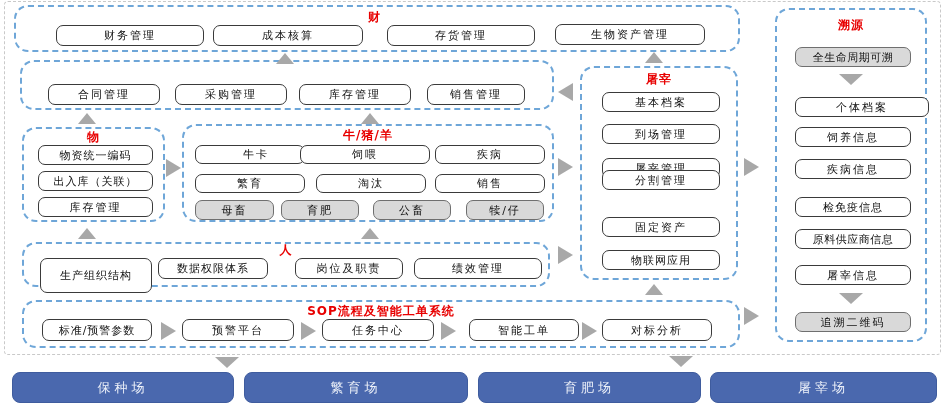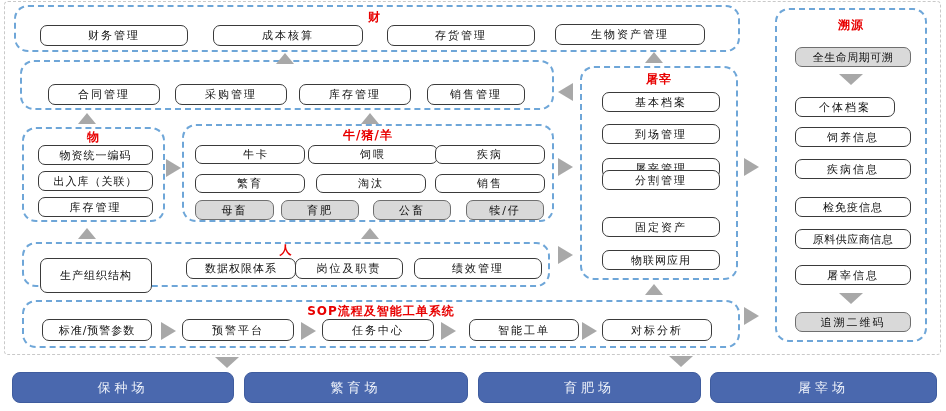--- a/index.html
+++ b/index.html
@@ -30,21 +30,21 @@
 </style>
 </head>
 <body>
 
 <div id="canvas">
 
   <div class="outer"></div>
 
   <div class="sec" style="left:14px;top:5px;width:726px;height:47px;">
     <span class="sec-title" style="left:352px;top:2px;">财</span>
-    <div class="box" style="left:24px;top:18px;width:148px;height:21px;">财务管理</div>
+    <div class="box" style="left:40px;top:18px;width:148px;height:21px;">财务管理</div>
     <div class="box" style="left:197px;top:18px;width:150px;height:21px;">成本核算</div>
     <div class="box" style="left:371px;top:18px;width:148px;height:21px;">存货管理</div>
     <div class="box" style="left:539px;top:17px;width:150px;height:21px;">生物资产管理</div>
   </div>
 
   <div class="sec" style="left:20px;top:60px;width:534px;height:50px;">
     <div class="box" style="left:26px;top:22px;width:112px;height:21px;">合同管理</div>
     <div class="box" style="left:153px;top:22px;width:112px;height:21px;">采购管理</div>
     <div class="box" style="left:277px;top:22px;width:112px;height:21px;">库存管理</div>
     <div class="box" style="left:405px;top:22px;width:98px;height:21px;">销售管理</div>
@@ -53,35 +53,35 @@
   <div class="sec" style="left:22px;top:127px;width:143px;height:95px;">
     <span class="sec-title centered" style="top:0px;">物</span>
     <div class="box" style="left:14px;top:16px;width:115px;height:20px;letter-spacing:1px;">物资统一编码</div>
     <div class="box" style="left:14px;top:42px;width:115px;height:20px;letter-spacing:1px;">出入库（关联）</div>
     <div class="box" style="left:14px;top:68px;width:115px;height:20px;">库存管理</div>
   </div>
 
   <div class="sec" style="left:182px;top:124px;width:372px;height:98px;">
     <span class="sec-title centered" style="top:1px;">牛/猪/羊</span>
     <div class="box" style="left:11px;top:19px;width:110px;height:19px;padding-left:12px;">牛卡</div>
-    <div class="box" style="left:124px;top:19px;width:130px;height:19px;">饲喂</div>
+    <div class="box" style="left:116px;top:19px;width:130px;height:19px;">饲喂</div>
     <div class="box" style="left:251px;top:19px;width:110px;height:19px;">疾病</div>
     <div class="box" style="left:11px;top:48px;width:110px;height:19px;">繁育</div>
     <div class="box" style="left:132px;top:48px;width:110px;height:19px;">淘汰</div>
     <div class="box" style="left:251px;top:48px;width:110px;height:19px;">销售</div>
     <div class="box gray" style="left:11px;top:74px;width:79px;height:20px;">母畜</div>
     <div class="box gray" style="left:97px;top:74px;width:78px;height:20px;">育肥</div>
     <div class="box gray" style="left:189px;top:74px;width:78px;height:20px;">公畜</div>
     <div class="box gray" style="left:282px;top:74px;width:78px;height:20px;">犊/仔</div>
   </div>
 
   <div class="sec" style="left:22px;top:242px;width:528px;height:45px;">
     <span class="sec-title centered" style="top:-2px;">人</span>
     <div class="box" style="left:16px;top:14px;width:112px;height:35px;letter-spacing:1px;">生产组织结构</div>
-    <div class="box" style="left:162px;top:14px;width:110px;height:21px;letter-spacing:1px;">数据权限体系</div>
+    <div class="box" style="left:134px;top:14px;width:110px;height:21px;letter-spacing:1px;">数据权限体系</div>
     <div class="box" style="left:271px;top:14px;width:108px;height:21px;">岗位及职责</div>
     <div class="box" style="left:390px;top:14px;width:128px;height:21px;">绩效管理</div>
   </div>
 
   <div class="sec" style="left:22px;top:300px;width:718px;height:48px;">
     <span class="sec-title centered" style="top:1px;">SOP流程及智能工单系统</span>
     <div class="box" style="left:18px;top:17px;width:110px;height:22px;letter-spacing:1px;">标准/预警参数</div>
     <div class="arr arr-right" style="left:137px;top:20px;"></div>
     <div class="box" style="left:158px;top:17px;width:112px;height:22px;">预警平台</div>
     <div class="arr arr-right" style="left:277px;top:20px;"></div>
@@ -99,21 +99,21 @@
     <div class="box" style="left:20px;top:90px;width:118px;height:20px;">屠宰管理</div>
     <div class="box" style="left:20px;top:102px;width:118px;height:20px;">分割管理</div>
     <div class="box" style="left:20px;top:149px;width:118px;height:20px;">固定资产</div>
     <div class="box" style="left:20px;top:182px;width:118px;height:20px;letter-spacing:1px;">物联网应用</div>
   </div>
 
   <div class="sec" style="left:775px;top:8px;width:152px;height:334px;">
     <span class="sec-title centered" style="top:7px;">溯源</span>
     <div class="box gray" style="left:18px;top:37px;width:116px;height:20px;letter-spacing:0.5px;">全生命周期可溯</div>
     <div class="arr arr-down" style="left:62px;top:64px;"></div>
-    <div class="box" style="left:18px;top:87px;width:100px;height:20px;">个体档案</div>
+    <div class="box" style="left:18px;top:87px;width:134px;height:20px;">个体档案</div>
     <div class="box" style="left:18px;top:117px;width:116px;height:20px;">饲养信息</div>
     <div class="box" style="left:18px;top:149px;width:116px;height:20px;">疾病信息</div>
     <div class="box" style="left:18px;top:187px;width:116px;height:20px;letter-spacing:1px;">检免疫信息</div>
     <div class="box" style="left:18px;top:219px;width:116px;height:20px;letter-spacing:0.5px;">原料供应商信息</div>
     <div class="box" style="left:18px;top:255px;width:116px;height:20px;">屠宰信息</div>
     <div class="arr arr-down" style="left:62px;top:283px;"></div>
     <div class="box gray" style="left:18px;top:302px;width:116px;height:20px;">追溯二维码</div>
   </div>
 
   <div class="arr arr-up" style="left:276px;top:53px;"></div>

